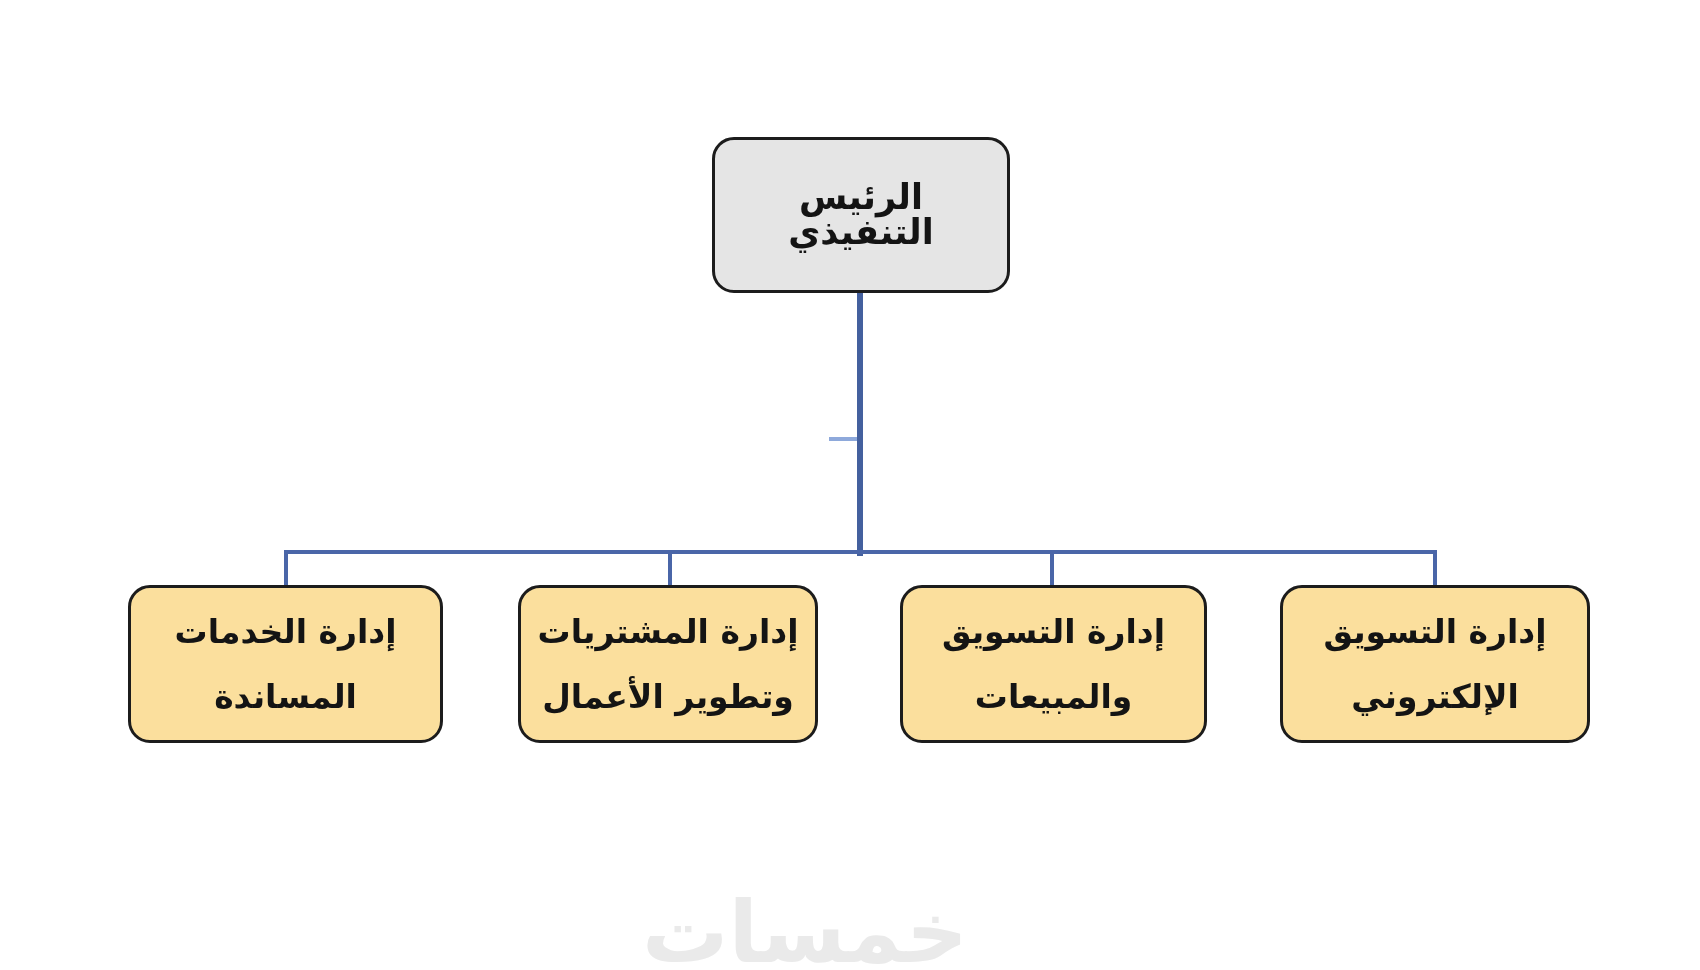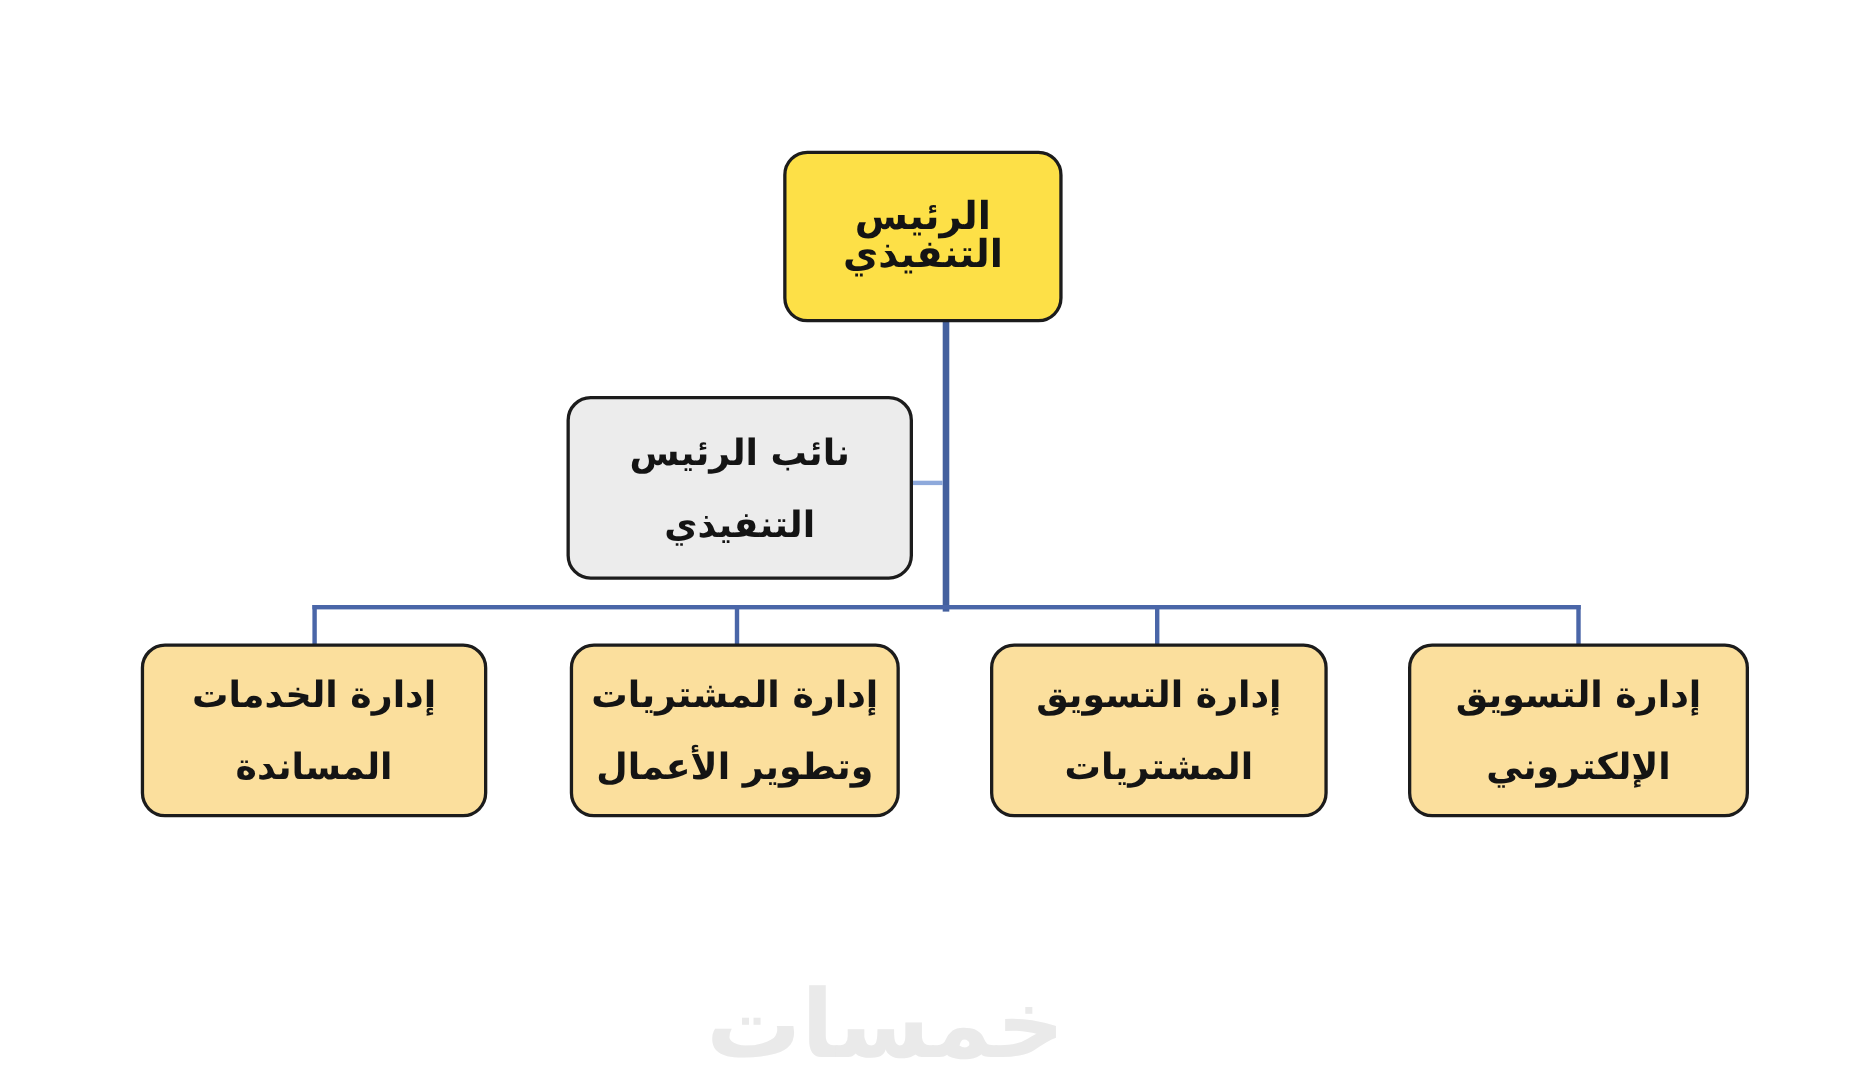--- a/index.html
+++ b/index.html
@@ -32,22 +32,22 @@
     line-height: 1.0;
   }
   .org-box .line {
     display: block;
     padding: 0 10px;
   }
   .org-box .line + .line {
     margin-top: 32px;
   }
   .box-ceo {
-    left: 712px; top: 137px; width: 254px; height: 156px;
-    background: #fde047;
+    left: 712px; top: 137px; width: 298px; height: 156px;
+    background: #e5e5e5;
     font-size: 35px;
   }
   .box-deputy {
     left: 515px; top: 360px; width: 315px; height: 167px;
     background: #ececec;
   }
   .box-dept {
     top: 585px; height: 158px;
     background: #fbdf9d;
   }
@@ -102,38 +102,34 @@
   <div class="connector connector-horizontal"></div>
   <div class="connector connector-drop drop-1"></div>
   <div class="connector connector-drop drop-2"></div>
   <div class="connector connector-drop drop-3"></div>
   <div class="connector connector-drop drop-4"></div>
 
   <div class="org-box box-ceo">
     <span class="line">الرئيس التنفيذي</span>
   </div>
 
-  <div class="org-box box-deputy">
-    <span class="line">نائب الرئيس</span>
-    <span class="line">التنفيذي</span>
-  </div>
 
   <div class="org-box box-dept box-dept-support">
     <span class="line">إدارة الخدمات</span>
     <span class="line">المساندة</span>
   </div>
 
   <div class="org-box box-dept box-dept-procure">
     <span class="line">إدارة المشتريات</span>
     <span class="line">وتطوير الأعمال</span>
   </div>
 
   <div class="org-box box-dept box-dept-emarket">
     <span class="line">إدارة التسويق</span>
-    <span class="line">المشتريات</span>
+    <span class="line">والمبيعات</span>
   </div>
 
   <div class="org-box box-dept box-dept-sales">
     <span class="line">إدارة التسويق</span>
     <span class="line">الإلكتروني</span>
   </div>
 
   <div class="watermark">خمسات</div>
 
 </div>

